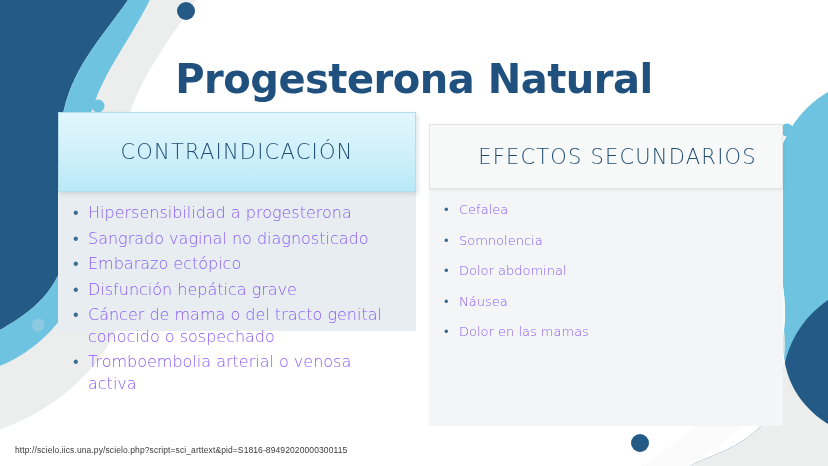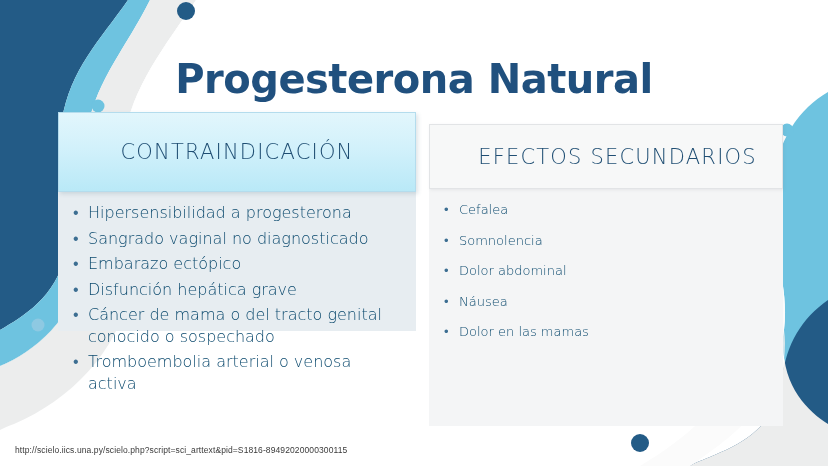--- a/index.html
+++ b/index.html
@@ -109,21 +109,21 @@
     padding-left: 8px;
   }
   .panel-right .bullet-list {
     top: 75px;
     padding-left: 8px;
   }
   .bullet-list li {
     position: relative;
     padding-left: 22px;
     padding-right: 20px;
-    color: #0c4a6e;
+    color: #8b5cf6;
     font-family: "DejaVu Sans", sans-serif;
     font-weight: 300;
   }
   .panel-left .bullet-list li {
     font-size: 16px;
     line-height: 21.5px;
     margin-bottom: 4px;
   }
   .panel-right .bullet-list li {
     font-size: 13px;

